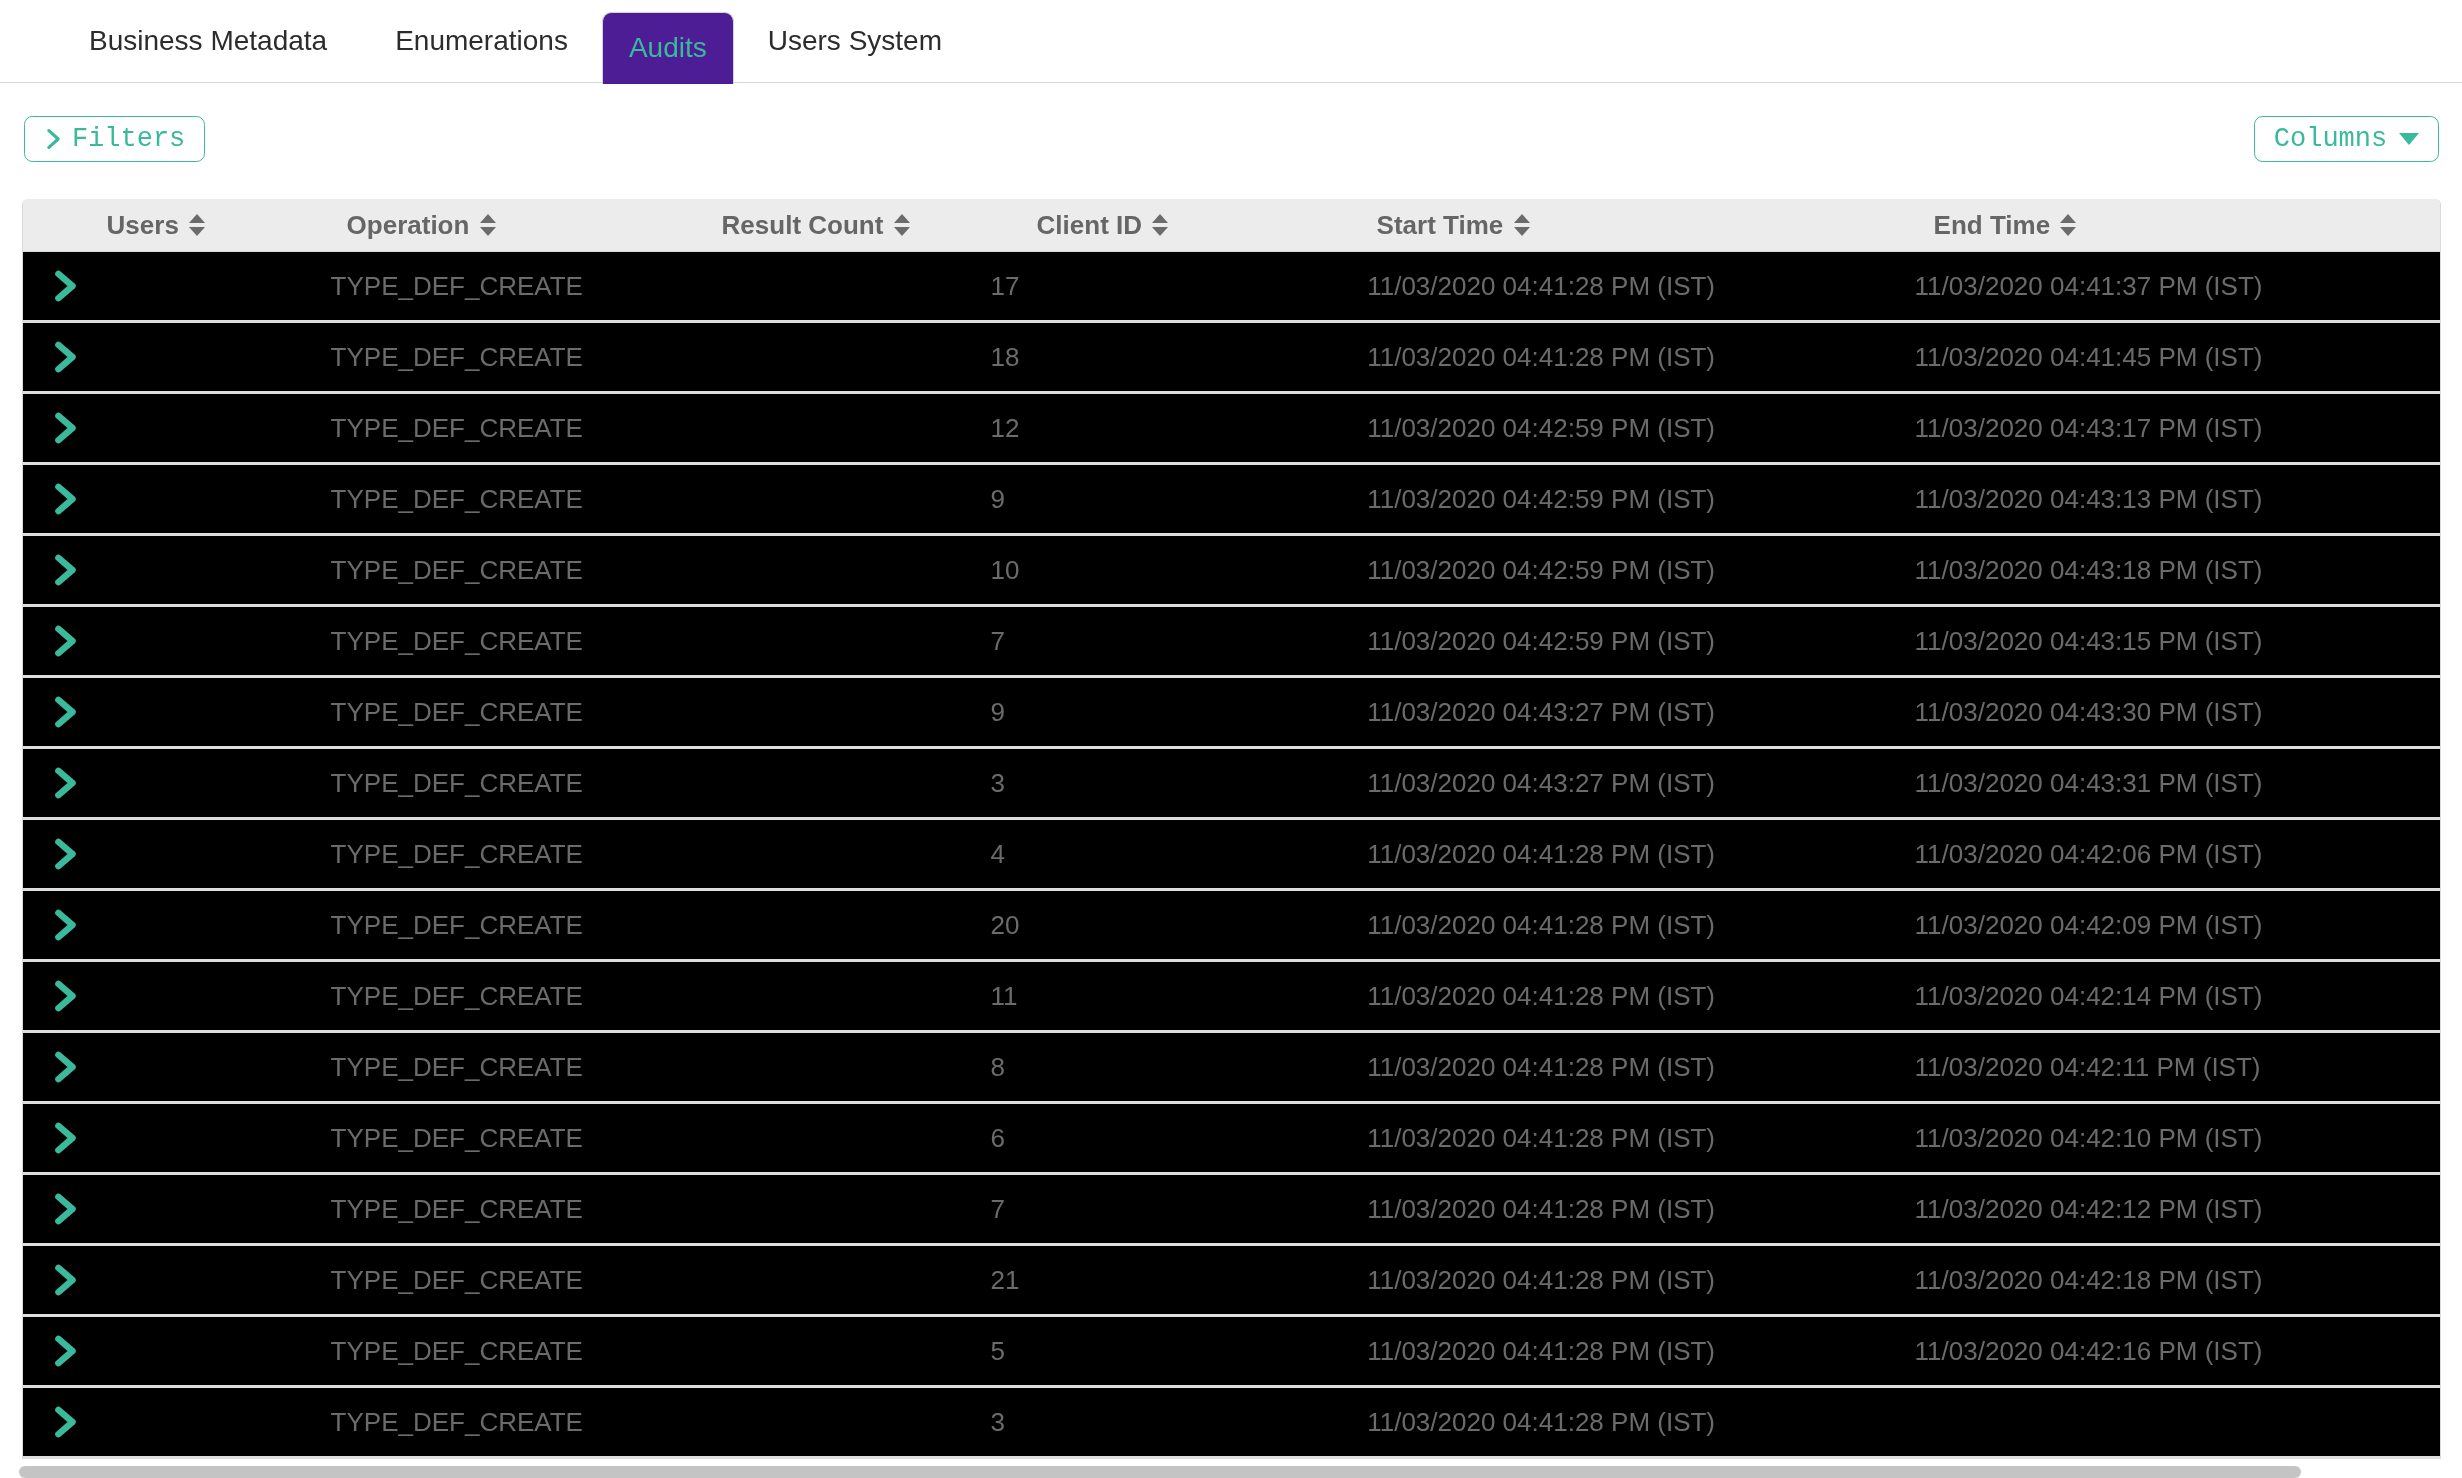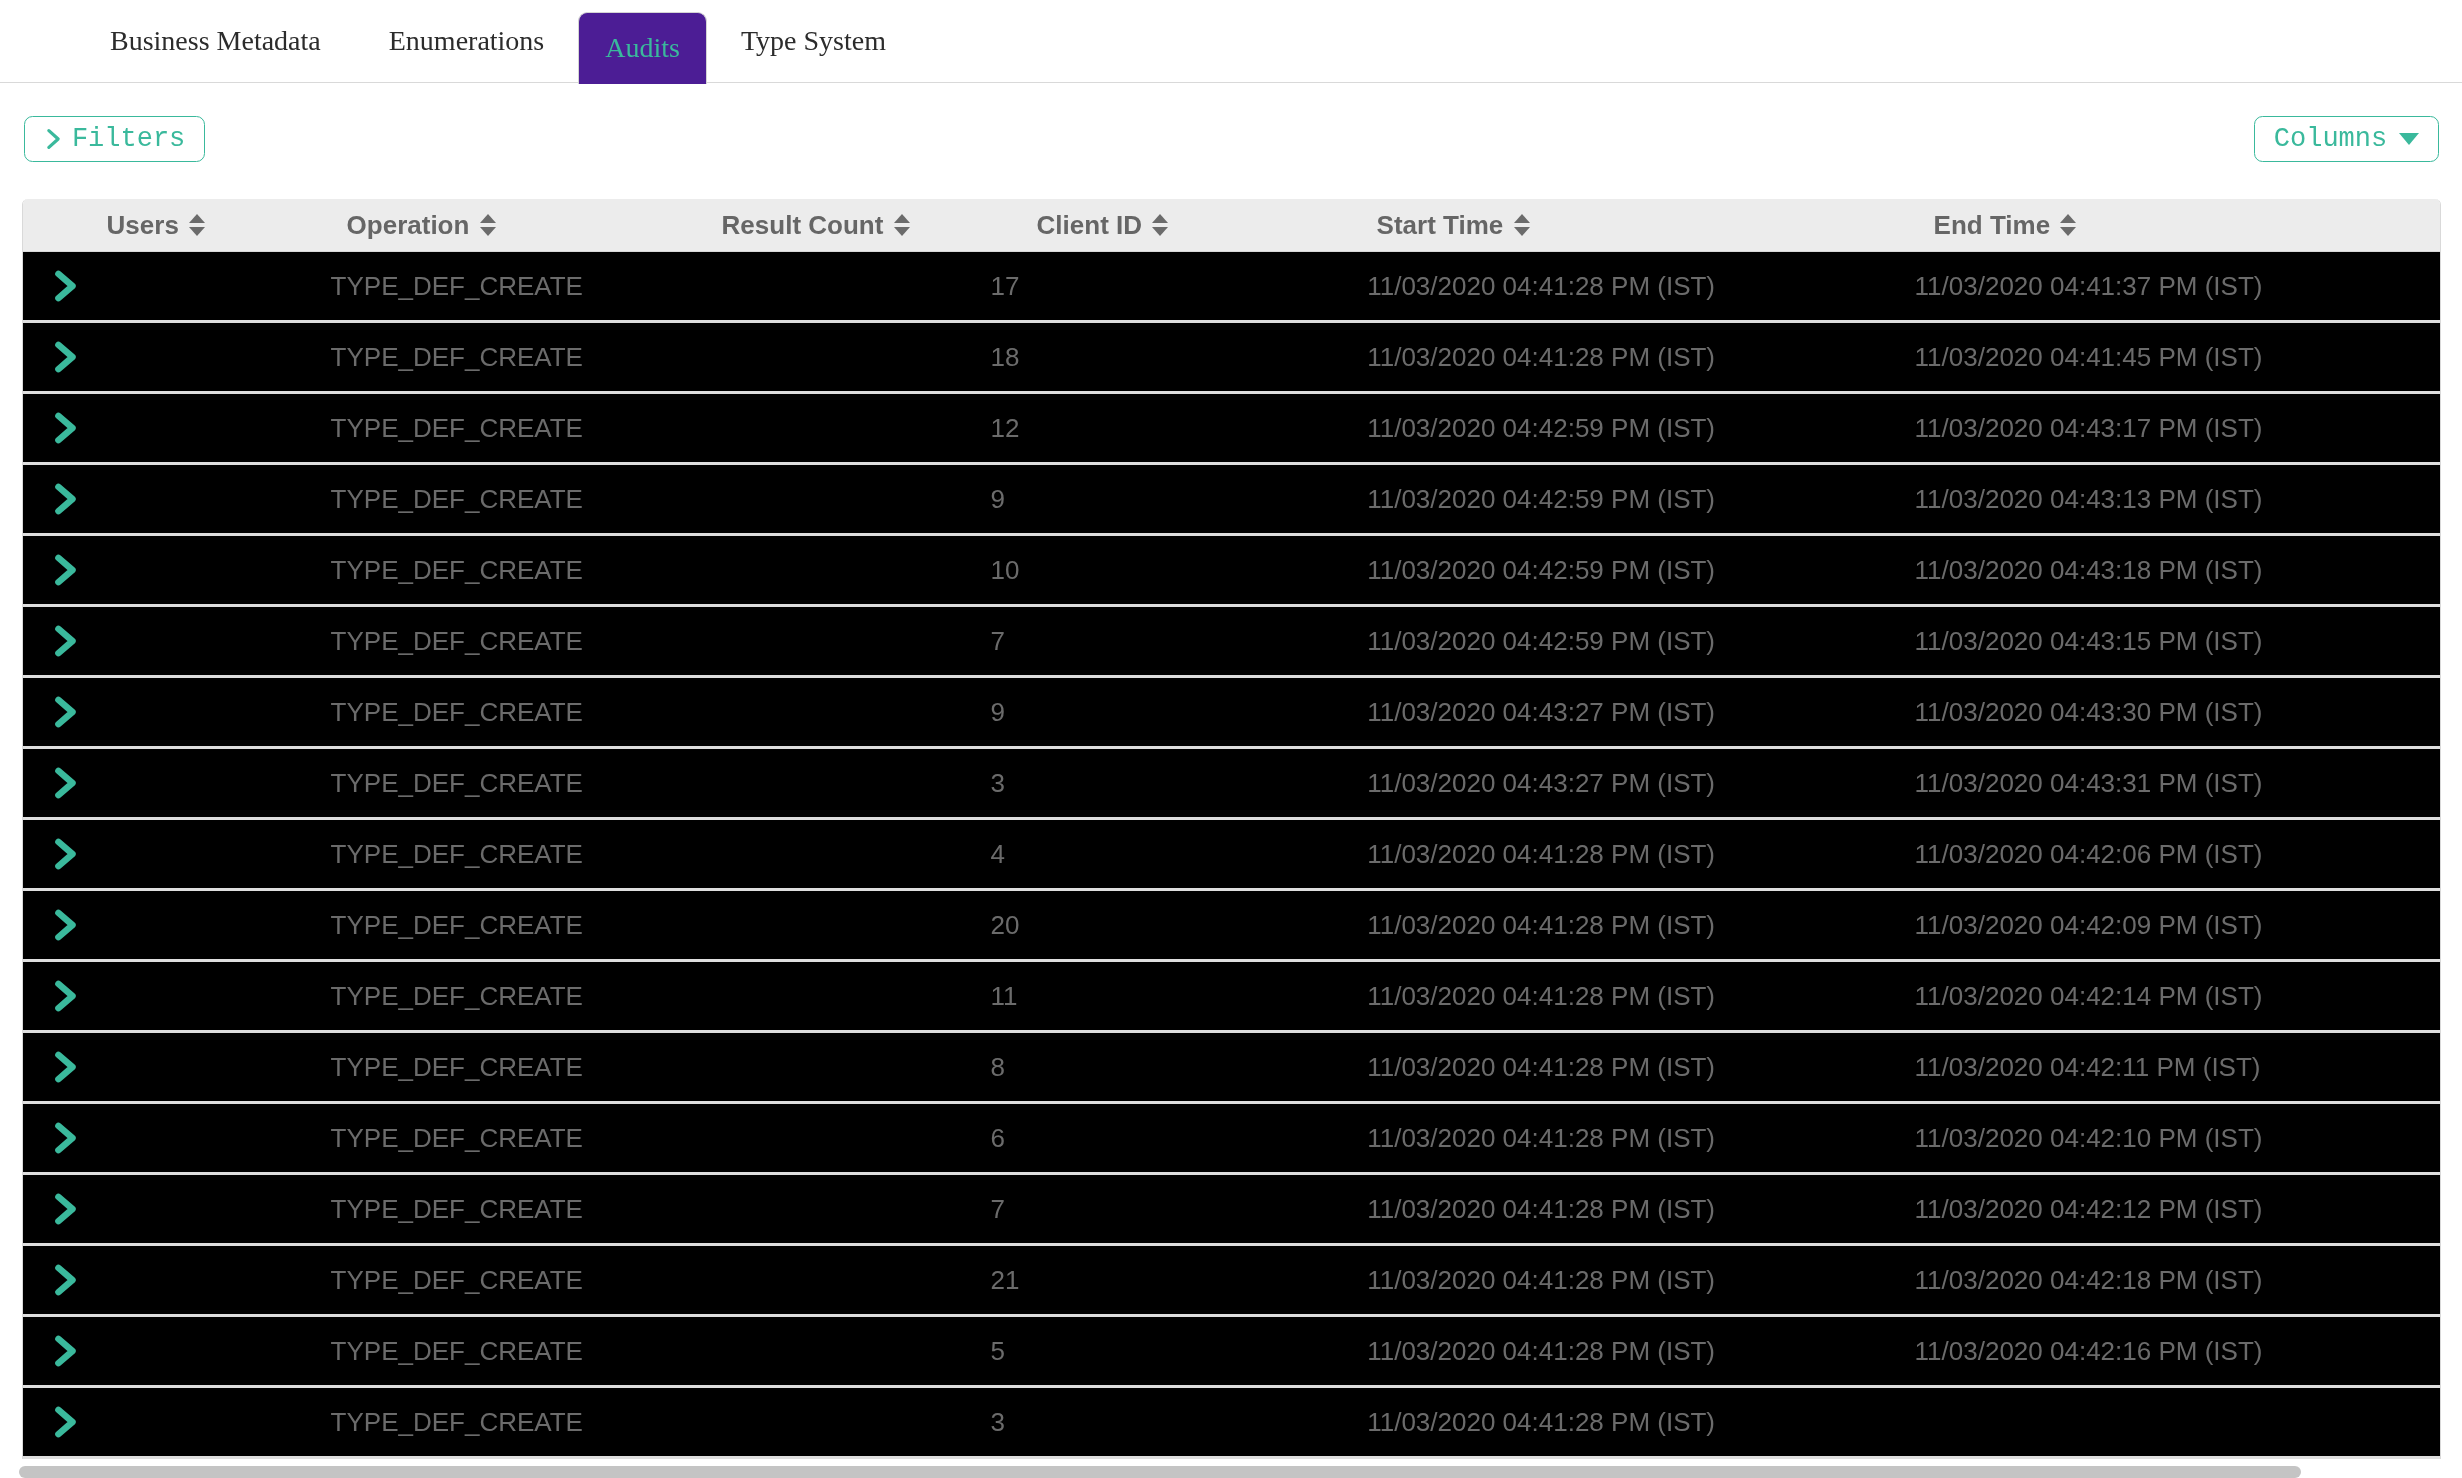--- a/index.html
+++ b/index.html
@@ -7,21 +7,21 @@
   html,body{ background:#ffffff; }
   body{
     width:2462px; height:1479px; overflow:hidden; position:relative;
     font-family:"Liberation Sans","DejaVu Sans",sans-serif;
   }
   .page{ position:relative; width:2462px; height:1479px; }
 
   
   .tabbar{
     display:flex; align-items:stretch; height:83px;
-    border-bottom:1.9px solid #d9d9d9; padding-left:76px; background:#fff;font-family:Liberation Serif, serif;
+    border-bottom:1.9px solid #d9d9d9; padding-left:55px; background:#fff;
   }
   .tab{
     display:flex; align-items:center; padding:0 34px;
     font-size:28px; color:#2c2c2c; cursor:pointer; white-space:nowrap;
   }
   .tab.active{
     margin-top:12px; margin-bottom:-1.9px; padding:0 26px;
     background:#4c1d95; color:var(--accent,#3ab99c);
     border:1.9px solid #d4d4d4; border-bottom:none;
     border-radius:9.4px 9.4px 0 0;
@@ -97,21 +97,21 @@
 </style>
 </head>
 <body>
 
 <div class="page">
 
   <div class="tabbar">
     <div class="tab">Business Metadata</div>
     <div class="tab">Enumerations</div>
     <div class="tab active">Audits</div>
-    <div class="tab">Type System</div>
+    <div class="tab">Users System</div>
   </div>
 
   <div class="toolbar">
     <button class="btn">
       <span style="display:inline-flex">
         <svg width="19" height="26" viewBox="0 0 20 28">
             <polyline points="5,5 15,14 5,23" fill="none" stroke="#3ab99c" stroke-width="3.5" stroke-linecap="round" stroke-linejoin="round"></polyline>
           </svg>
       </span>
       <span>Filters</span>

